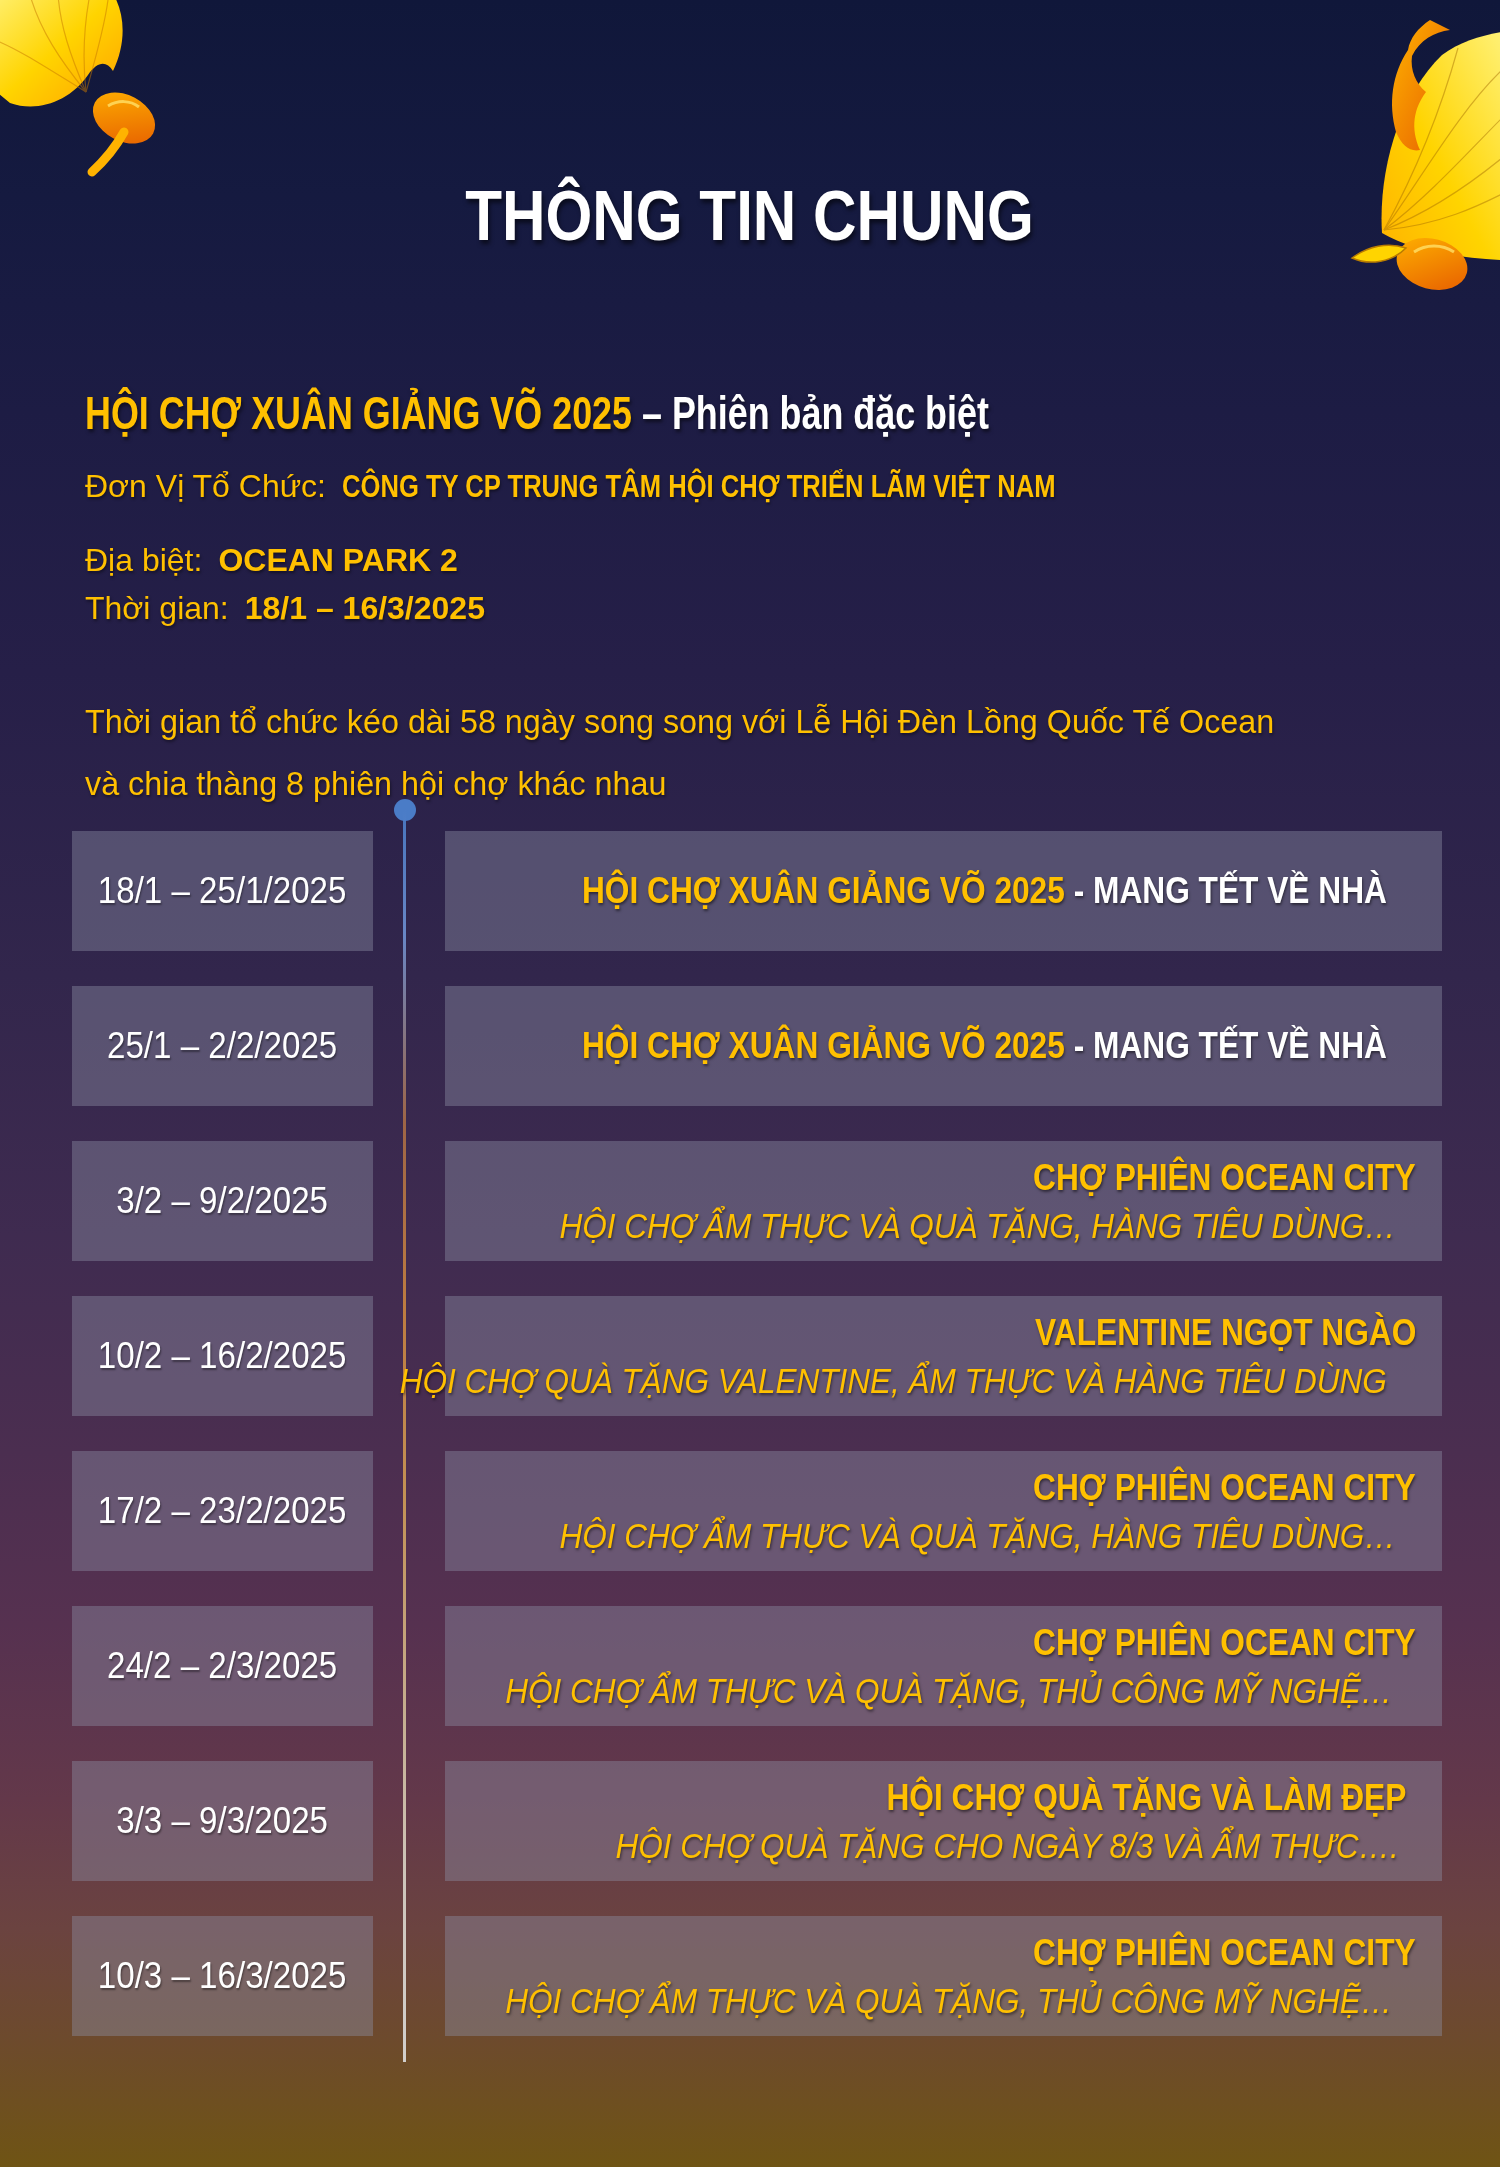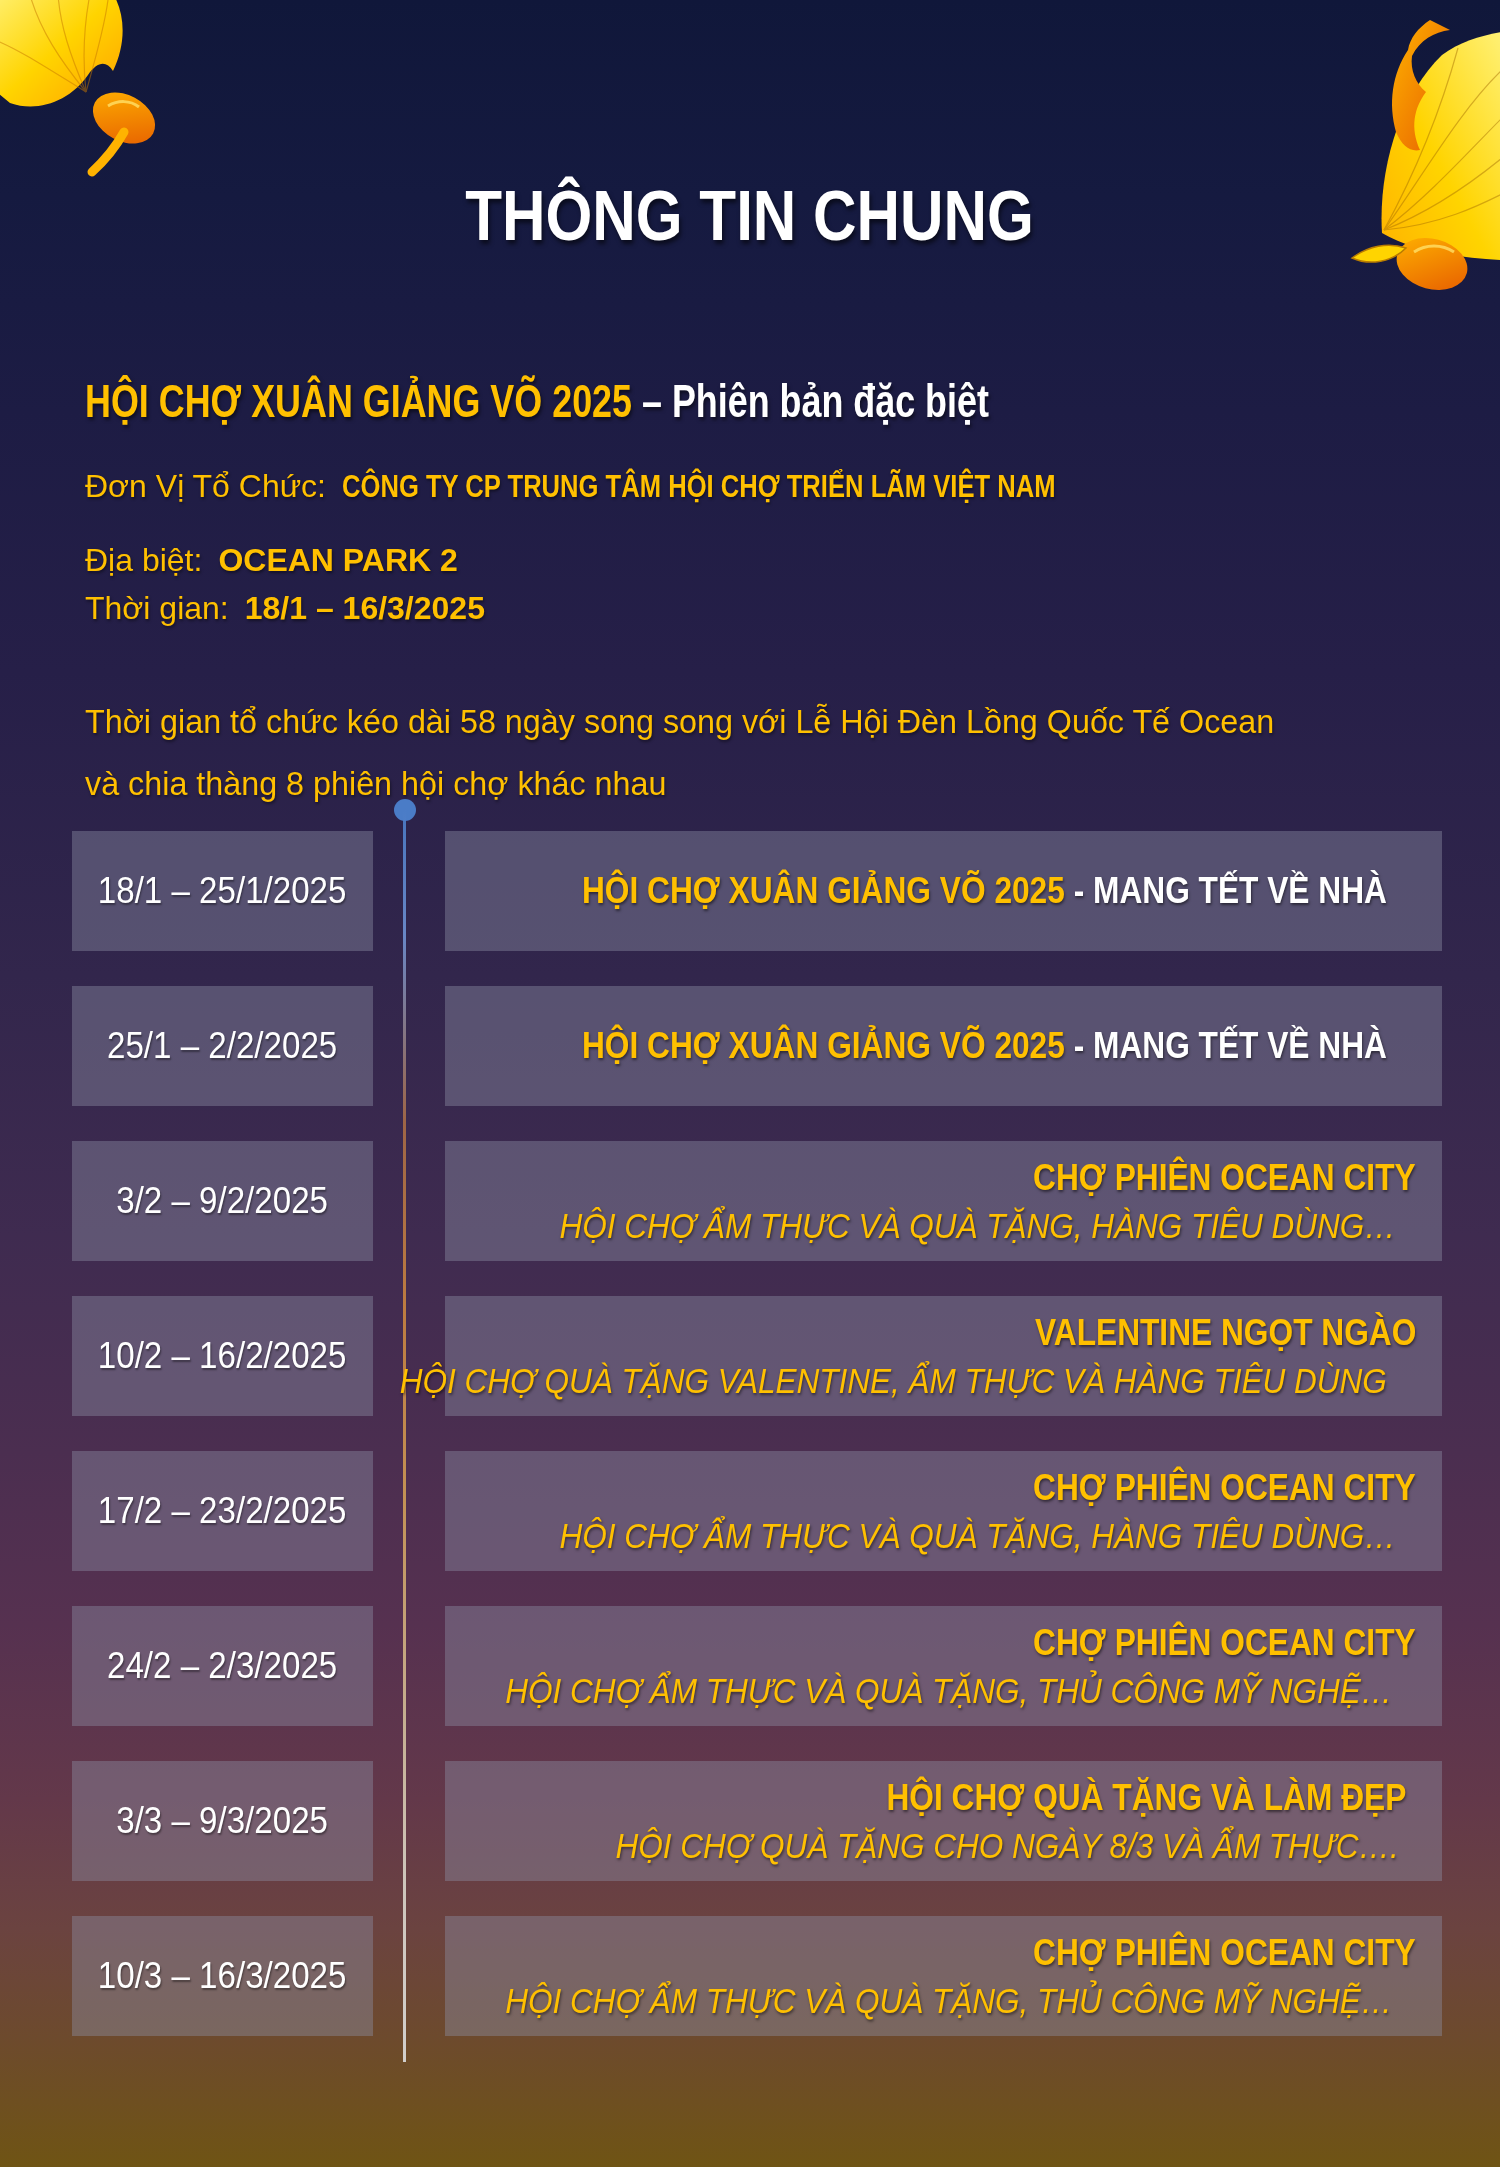--- a/index.html
+++ b/index.html
@@ -20,21 +20,21 @@
     position:absolute;top:152px;left:0;width:100%;
     text-align:center;color:#ffffff;font-weight:bold;font-size:70px;
     text-shadow:2px 4px 5px rgba(0,0,0,.55);
     letter-spacing:0px;
     margin-top:24px;
   }
   .page-title .cond{transform:scaleX(.86);transform-origin:center;}
 
   
   .event-line{
-    position:absolute;left:85px;top:374px;
+    position:absolute;left:85px;top:386px;
     font-size:46px;font-weight:bold;white-space:nowrap;
     text-shadow:2px 3px 4px rgba(0,0,0,.5);
   }
   .event-line .cond{transform:scaleX(.78);transform-origin:left center;}
   .gold{color:#FFC000;}
   .white{color:#ffffff;}
 
   .info-line{
     position:absolute;left:85px;color:#FFC000;font-size:32px;
     white-space:nowrap;text-shadow:1px 2px 3px rgba(0,0,0,.45);

